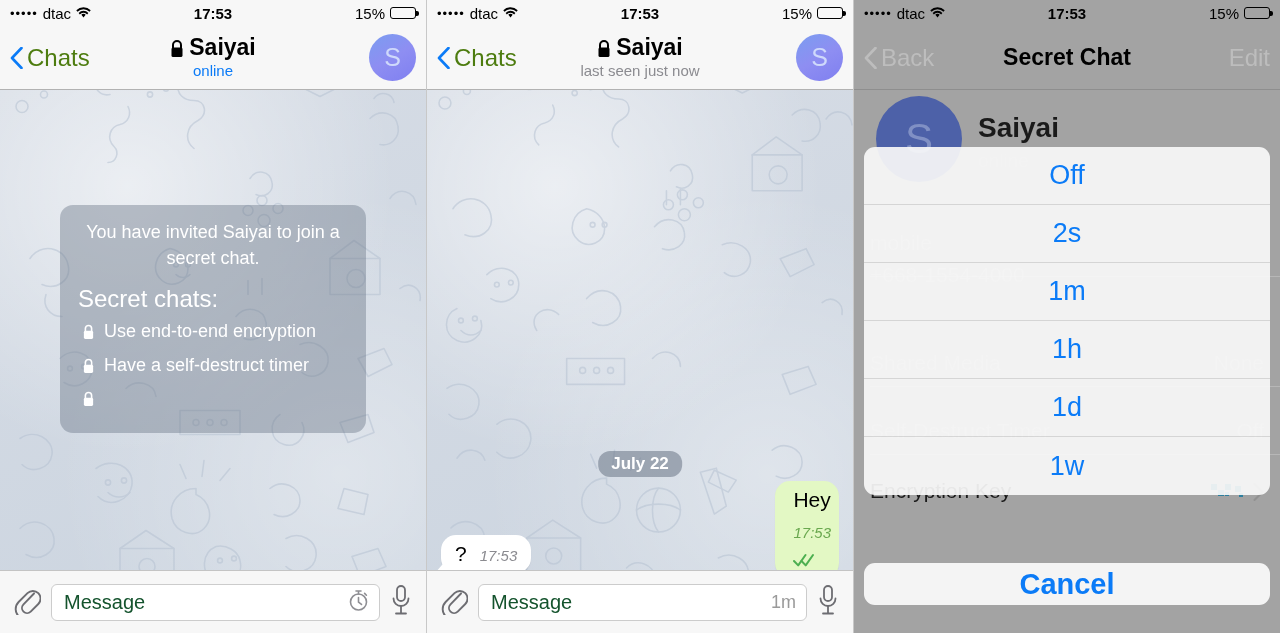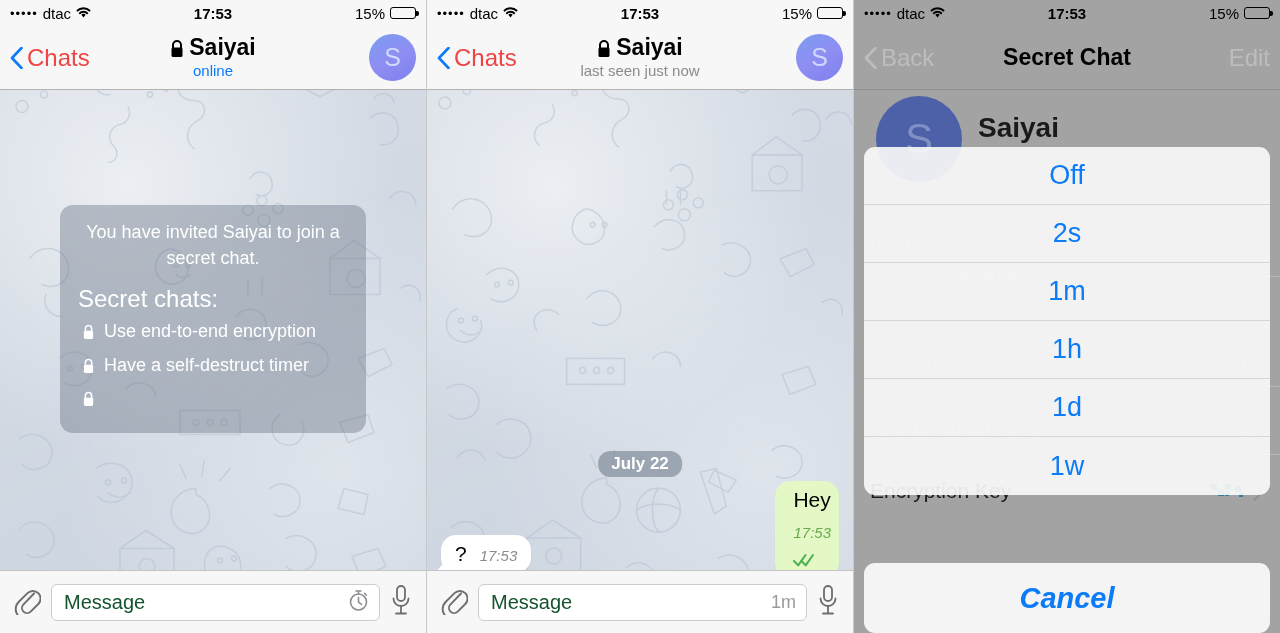--- a/index.html
+++ b/index.html
@@ -45,21 +45,21 @@
   .battery-fill { height: 100%; background: #e8352a; border-radius: 1px; }
 
   
   .navbar {
     height: 64px; background: #f7f7f7; border-bottom: 1px solid #b2b2b2;
     display: flex; align-items: center; padding: 0 10px;
     position: relative; z-index: 4;
   }
   .nav-back {
     display: flex; align-items: center; gap: 4px;
-    color: #ef4444; font-size: 24px; cursor: pointer;
+    color: #4d7c0f; font-size: 24px; cursor: pointer;
   }
   .chev-left { width: 13px; height: 22px; }
   .nav-title-wrap {
     position: absolute; left: 0; right: 0; text-align: center;
     pointer-events: none;
   }
   .nav-title {
     font-size: 23px; font-weight: bold; color: #000;
     display: inline-flex; align-items: center; gap: 5px; line-height: 1.05;
   }
@@ -186,23 +186,23 @@
     border-radius: 11px; overflow: hidden; z-index: 10;
   }
   .sheet-item {
     height: 58px; display: flex; align-items: center; justify-content: center;
     color: #0b7bf7; font-size: 27px; cursor: pointer;
     border-bottom: 1px solid rgba(160,160,160,.35);
   }
   .sheet-item:last-child { border-bottom: none; }
   .cancel {
     position: absolute; left: 10px; right: 10px; top: 563px;
-    height: 70px; background: rgba(249,249,249,.95); border-radius: 11px;
+    height: 42px; background: rgba(249,249,249,.95); border-radius: 11px;
     display: flex; align-items: center; justify-content: center;
-    color: #0b7bf7; font-size: 29px; font-weight: bold; cursor: pointer; z-index: 10; font-style: italic;
+    color: #0b7bf7; font-size: 29px; font-weight: bold; cursor: pointer; z-index: 10;
   }
 </style>
 </head>
 <body>
 
 <div class="screens">
 
   <div class="screen s1">
 
     <div class="statusbar">

